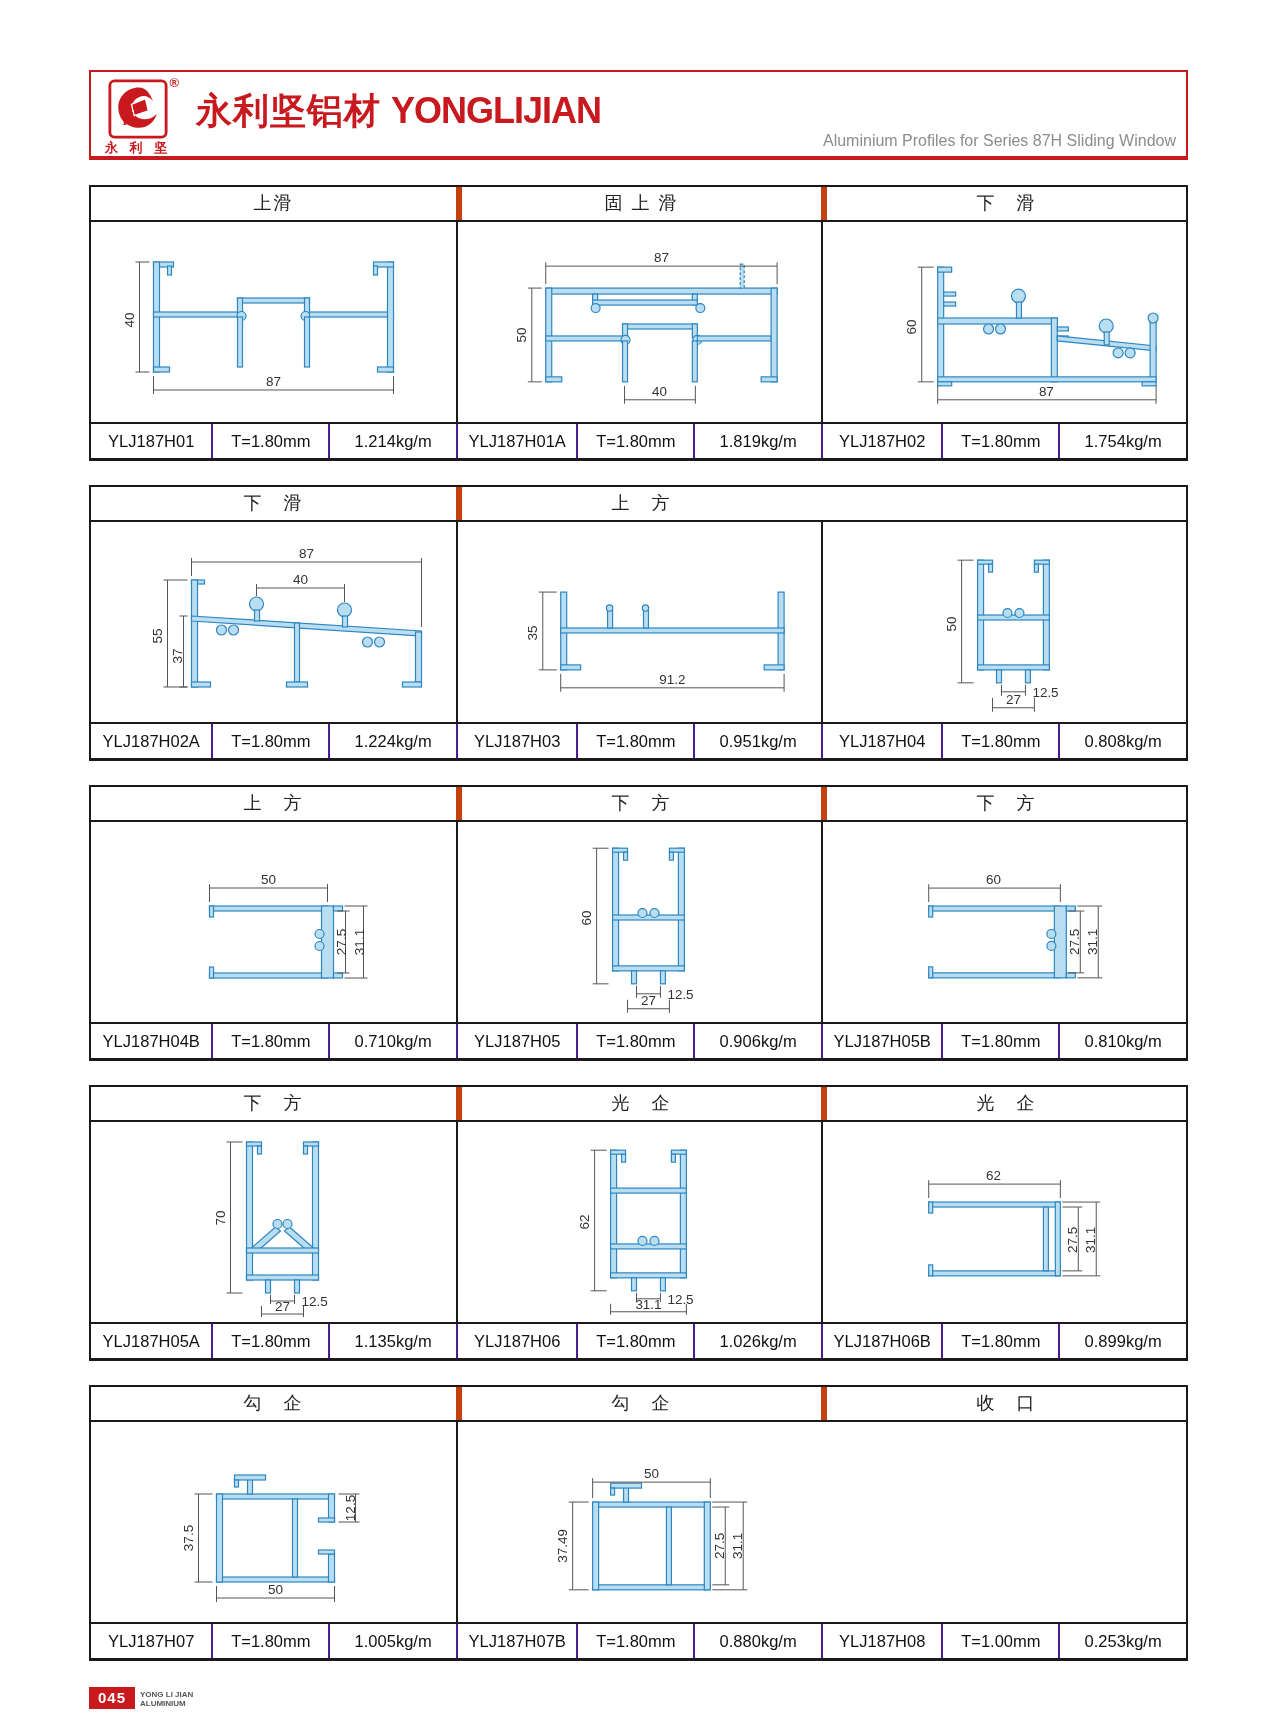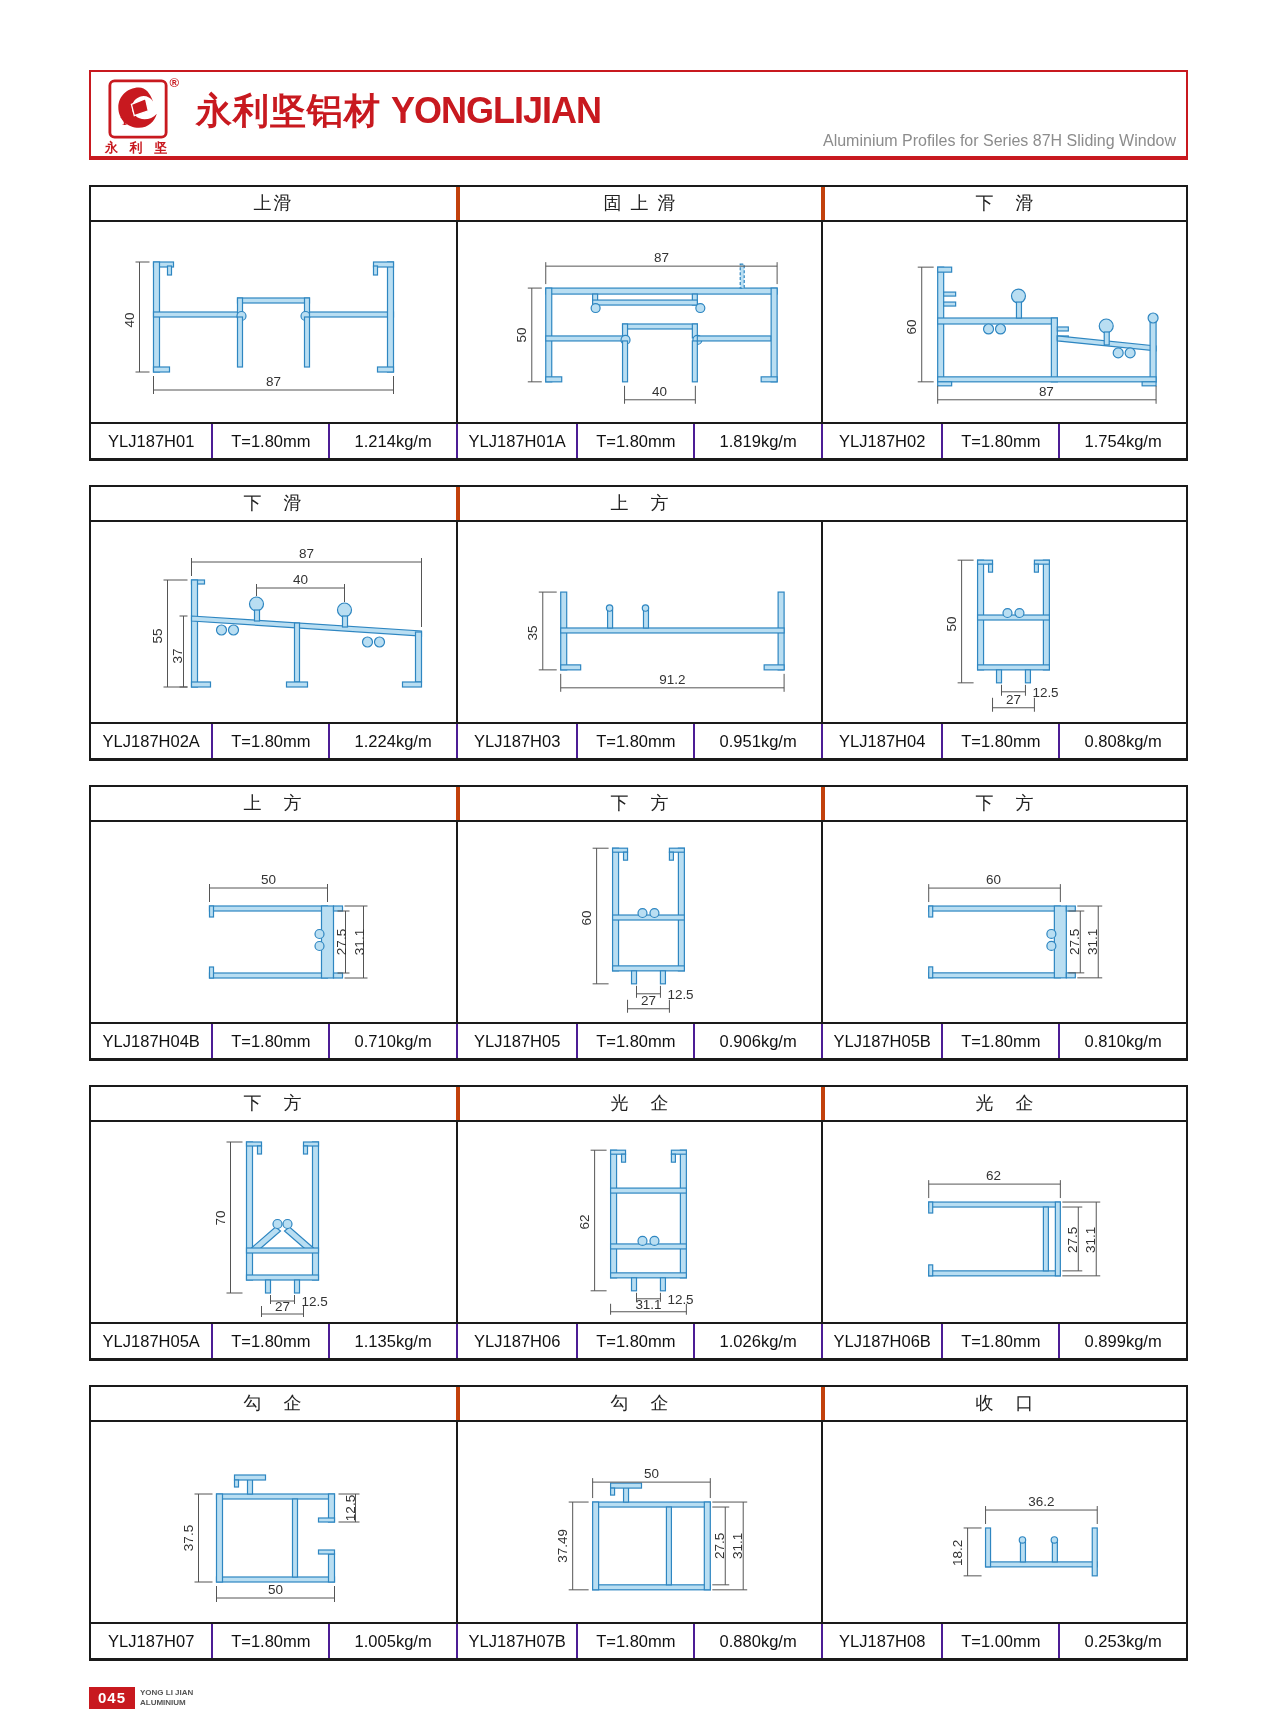--- a/index.html
+++ b/index.html
@@ -16,38 +16,38 @@
   .brand-cn{font-size:36px;letter-spacing:1px;}
   .brand-en{font-size:36px;letter-spacing:-1px;margin-left:10px;}
   .series{margin-left:auto;text-align:right;padding:0 10px 6px 0;}
   .series-cn{font-size:29px;color:#8c8c8c;letter-spacing:2px;}
   .series-en{font-size:16px;color:#8c8c8c;margin-top:3px;}
 
   
   .grid{margin:25px 89px 0;}
   .group{border:2px solid #1a1a1a;border-bottom-width:3px;margin-bottom:24px;box-sizing:border-box;}
   .titles{display:grid;grid-template-columns:1fr 1fr 1fr;border-bottom:2px solid #1a1a1a;}
-  .title-cell{height:33px;line-height:33px;text-align:center;font-size:18px;letter-spacing:2px;color:#222;border-left:4px solid #c2410c;}
+  .title-cell{height:33px;line-height:33px;text-align:center;font-size:18px;letter-spacing:2px;color:#222;border-left:6px solid #c2410c;}
   .title-cell:first-child{border-left:none;}
   .draws{display:grid;grid-template-columns:1fr 1fr 1fr;}
   .draw-cell{height:200px;border-left:2px solid #1a1a1a;overflow:hidden;}
   .draw-cell:first-child{border-left:none;}
   .draw-cell svg{display:block;width:100%;height:100%;}
   .datarow{display:grid;grid-template-columns:repeat(3,33fr 32fr 35fr);border-top:2px solid #1a1a1a;}
   .dcell{height:34px;line-height:34px;text-align:center;font-size:16.5px;color:#111;border-left:2px solid #4c1d95;white-space:nowrap;overflow:hidden;}
   .dcell:first-child{border-left:none;}
 
   
   .pf{fill:#b9def2;stroke:#2e86c1;stroke-width:1.2;}
   .dim{stroke:#555;stroke-width:1;fill:none;}
   .dt{fill:#333;font-family:"Liberation Sans",sans-serif;font-size:13.5px;text-anchor:middle;}
   .dtl{fill:#333;font-family:"Liberation Sans",sans-serif;font-size:13.5px;text-anchor:start;}
 
   
-  .footer{margin:26px 89px 0;display:flex;align-items:center;}
+  .footer{margin:26px 89px 0;display:flex;align-items:flex-end;}
   .pagebox{background:#c8191f;color:#fff;font-weight:bold;font-size:15px;letter-spacing:1px;width:46px;height:22px;line-height:22px;text-align:center;}
   .pagebrand{margin-left:5px;color:#555;font-weight:bold;font-size:8px;line-height:1.2;}
   .note{flex:1;text-align:center;font-size:20px;font-weight:bold;color:#111;letter-spacing:0.5px;margin-right:120px;}
 </style>
 </head>
 <body>
 
 <div class="page">
 
   <div class="header">
@@ -554,41 +554,20 @@
               <path class="dim" d="M131,70 H111 M131,158 H111 M115,70 V158"></path>
                   <text class="dt" transform="rotate(-90 105 114)" x="105" y="118">37.49</text>
               <path class="dim" d="M255,75 H272 M255,153 H272 M268,75 V153"></path>
                   <text class="dt" transform="rotate(-90 263 114)" x="263" y="118">27.5</text>
               <path class="dim" d="M255,70 H290 M255,158 H290 M286,70 V158"></path>
                   <text class="dt" transform="rotate(-90 281 114)" x="281" y="118">31.1</text>
             </g>
           </g>
             </svg>
         </div>
-        <div class="draw-cell">
-          <svg viewBox="0 0 364 200">
-              <g transform="translate(0,14)">
-            <g>
-              <rect class="pf" x="163" y="126" width="112" height="5"></rect>
-              <rect class="pf" x="163" y="92" width="5" height="39"></rect>
-              <rect class="pf" x="270" y="92" width="5" height="48"></rect>
-              <rect class="pf" x="198" y="106" width="5" height="20"></rect>
-                  <circle class="pf" cx="200" cy="104" r="3.2"></circle>
-              <rect class="pf" x="230" y="106" width="5" height="20"></rect>
-                  <circle class="pf" cx="232" cy="104" r="3.2"></circle>
-            </g>
-            <g>
-              <path class="dim" d="M163,88 V70 M275,88 V70 M163,74 H275"></path>
-                  <text class="dt" x="219" y="70">36.2</text>
-              <path class="dim" d="M159,92 H141 M159,140 H141 M145,92 V140"></path>
-                  <text class="dt" transform="rotate(-90 135 117)" x="135" y="121">18.2</text>
-            </g>
-          </g>
-            </svg>
-        </div>
       </div>
       <div class="datarow">
         <div class="dcell">YLJ187H07</div>
         <div class="dcell">T=1.80mm</div>
         <div class="dcell">1.005kg/m</div>
         <div class="dcell">YLJ187H07B</div>
         <div class="dcell">T=1.80mm</div>
         <div class="dcell">0.880kg/m</div>
         <div class="dcell">YLJ187H08</div>
         <div class="dcell">T=1.00mm</div>

